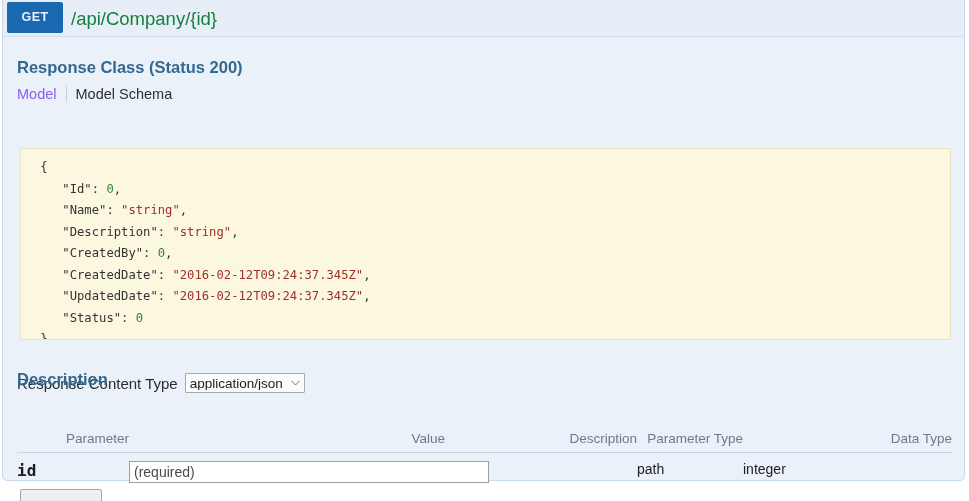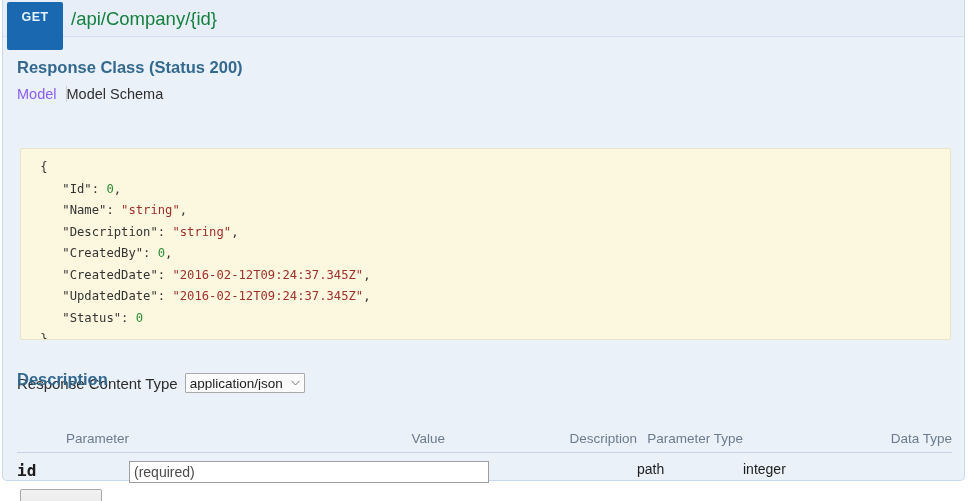--- a/index.html
+++ b/index.html
@@ -32,21 +32,21 @@
     height: 37px;
     background: #e7eef7;
     border-bottom: 1px solid #d4e0ef;
     box-sizing: border-box;
   }
   .http-method {
     position: absolute;
     left: 4px;
     top: 2px;
     width: 56px;
-    height: 48px;
+    height: 31px;
     line-height: 31px;
     text-align: center;
     background: #1a69b0;
     color: #e8f2fb;
     font-size: 12.5px;
     font-weight: bold;
     letter-spacing: .4px;
     border-radius: 2px;
     font-family: "Liberation Sans", sans-serif;
   }
@@ -96,20 +96,21 @@
     font-size: 14.5px;
   }
   .model-tab {
     padding: 0 9px 0 0;
     color: #8b5cf6;
     font-family: "Liberation Sans", sans-serif;
     cursor: pointer;
   }
   .model-tab.active {
     color: #2f2f2f;
+    padding-left: 9px;
     border-left: 1px solid #d0d0d0;
   }
 
   
   .schema-box {
     position: absolute;
     left: 17px;
     top: 111px;
     width: 931px;
     height: 192px;

